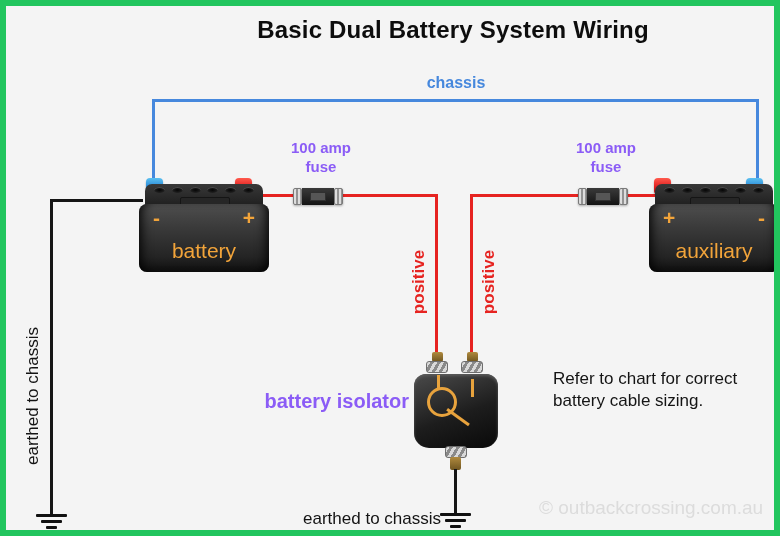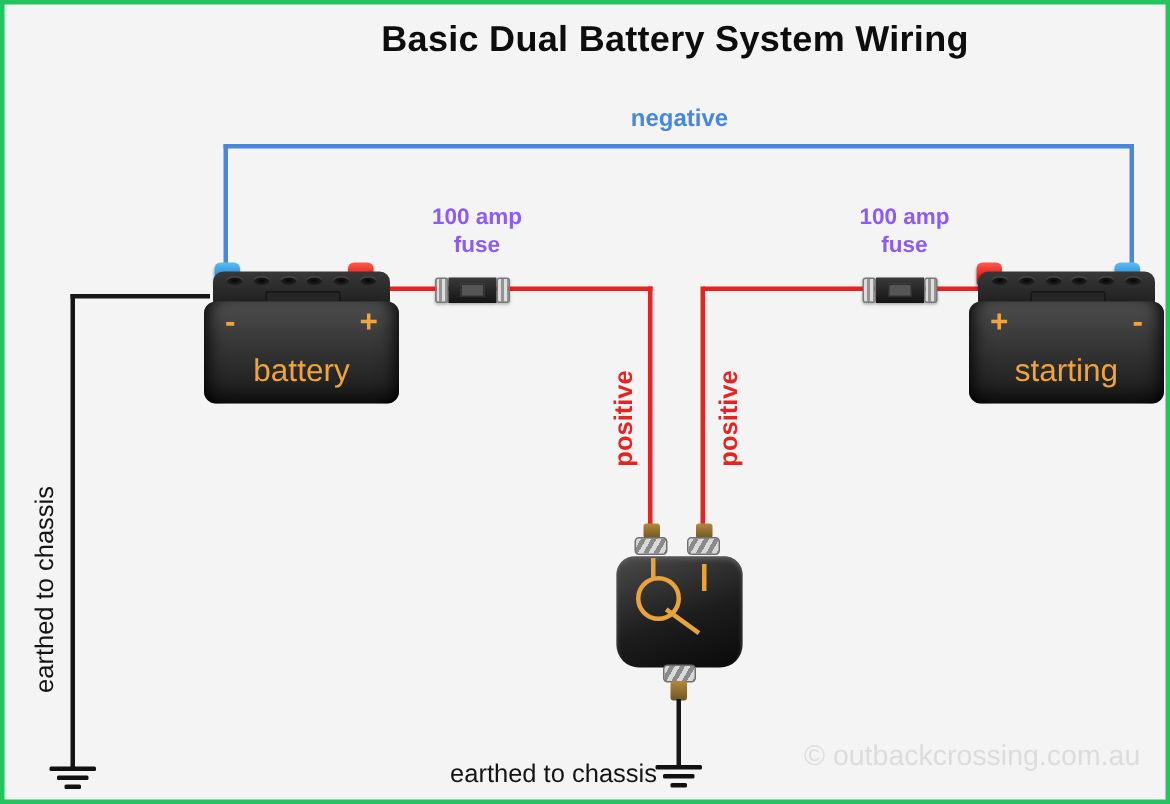--- a/index.html
+++ b/index.html
@@ -1,18 +1,18 @@
 <!DOCTYPE html>
 <html><head>
 <meta charset="utf-8">
 <style>
   html,body { margin:0; padding:0; background:#fff; }
   #stage {
     position:relative; width:780px; height:536px; overflow:hidden;
-    background:#f4f4f4; border:3px solid #22c55e; box-sizing:border-box;
+    background:#f4f4f4; border:6px solid #22c55e; box-sizing:border-box;
     font-family:"Liberation Sans", sans-serif;
   }
   .abs { position:absolute; }
   .wire { position:absolute; }
   .wire.blue  { background:#4688dd; }
   .wire.red   { background:#e62320; }
   .wire.black { background:#151515; }
 
   .title { font-size:24px; font-weight:bold; color:#0d0d0d; text-align:center; letter-spacing:.2px; }
   .lbl-blue   { color:#4688dd; font-size:16px; font-weight:bold; text-align:center; }
@@ -70,21 +70,21 @@
 </head>
 <body>
 
 <div id="stage">
 
   <div class="abs title" style="left:86px; top:10px; width:722px;">Basic Dual Battery System Wiring</div>
 
   <div class="wire blue" style="left:146px; top:93px; width:607px; height:3px;"></div>
   <div class="wire blue" style="left:146px; top:93px; width:3px; height:92px;"></div>
   <div class="wire blue" style="left:750px; top:93px; width:3px; height:97px;"></div>
-  <div class="abs lbl-blue" style="left:400px; top:68px; width:100px;">negative</div>
+  <div class="abs lbl-blue" style="left:400px; top:68px; width:100px;">chassis</div>
 
   <div class="wire black" style="left:44px; top:193px; width:93px; height:3px;"></div>
   <div class="wire black" style="left:44px; top:193px; width:3px; height:317px;"></div>
   <div>
     <div class="gbar" style="left:30px; top:508px; width:31px;"></div>
     <div class="gbar" style="left:35px; top:514px; width:21px;"></div>
     <div class="gbar" style="left:40px; top:520px; width:11px;"></div>
   </div>
   <div class="abs lbl-black rot90" style="left:-49px; top:381px; width:150px; height:18px; font-size:17px; text-align:center;">earthed to chassis</div>
 
@@ -147,46 +147,48 @@
           <span class="cap"></span>
           <span class="cap"></span>
       </div>
       <div class="bat-handle"></div>
     </div>
     <div class="bat-body">
       <div class="bat-signs">
         <span>+</span>
         <span>-</span>
       </div>
-      <div class="bat-name">starting</div>
+      <div class="bat-name">auxiliary</div>
     </div>
   </div>
 
   <div class="brass" style="left:426px; top:346px;"></div>
   <div class="brass" style="left:461px; top:346px;"></div>
   <div class="nut" style="left:420px; top:355px;"></div>
   <div class="nut" style="left:455px; top:355px;"></div>
 
   <div class="iso-body">
     <div>
       <div class="iso-sym" style="left:23px; top:1px;  width:3px;  height:13px;"></div>
       <div class="iso-circle"></div>
       <div class="iso-sym" style="left:34px; top:34px; width:27px; height:3px; transform:rotate(36deg); transform-origin:0 0;"></div>
       <div class="iso-sym" style="left:57px; top:5px;  width:3px;  height:18px;"></div>
     </div>
   </div>
 
   <div class="nut" style="left:439px; top:440px;"></div>
   <div class="brass" style="left:444px; top:451px; height:13px;"></div>
 
+  <div class="abs lbl-orange" style="left:235px; top:384px; width:168px; font-size:20px; text-align:right;">battery isolator</div>
 
   <div class="wire black" style="left:448px; top:463px; width:3px; height:45px;"></div>
   <div>
     <div class="gbar" style="left:434px; top:507px; width:31px;"></div>
     <div class="gbar" style="left:439px; top:513px; width:21px;"></div>
     <div class="gbar" style="left:444px; top:519px; width:11px;"></div>
   </div>
   <div class="abs lbl-black" style="left:293px; top:503px; width:142px; font-size:17px; text-align:right;">earthed to chassis</div>
 
+  <div class="abs lbl-black" style="left:547px; top:362px; width:215px; font-size:17px; line-height:1.32;">Refer to chart for correct battery cable sizing.</div>
 
   <div class="abs" style="left:533px; top:491px; font-size:19px; color:#dcdcdc;">© outbackcrossing.com.au</div>
 
 </div>
 
 </body></html>

